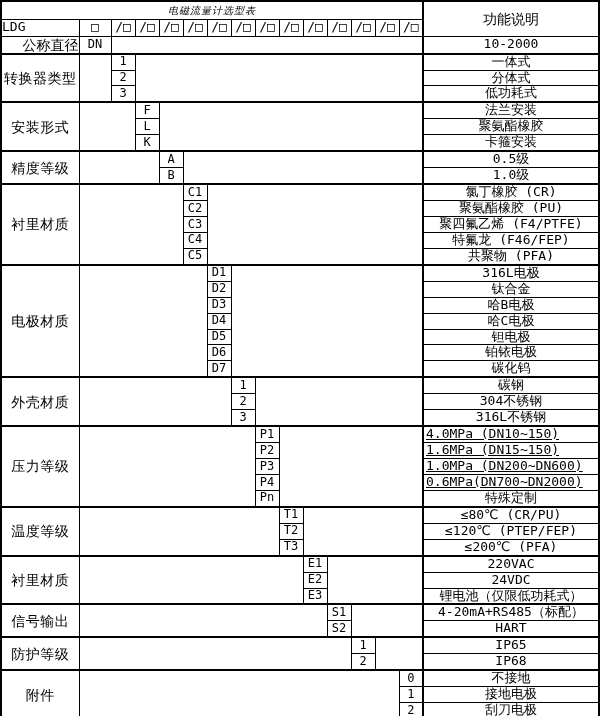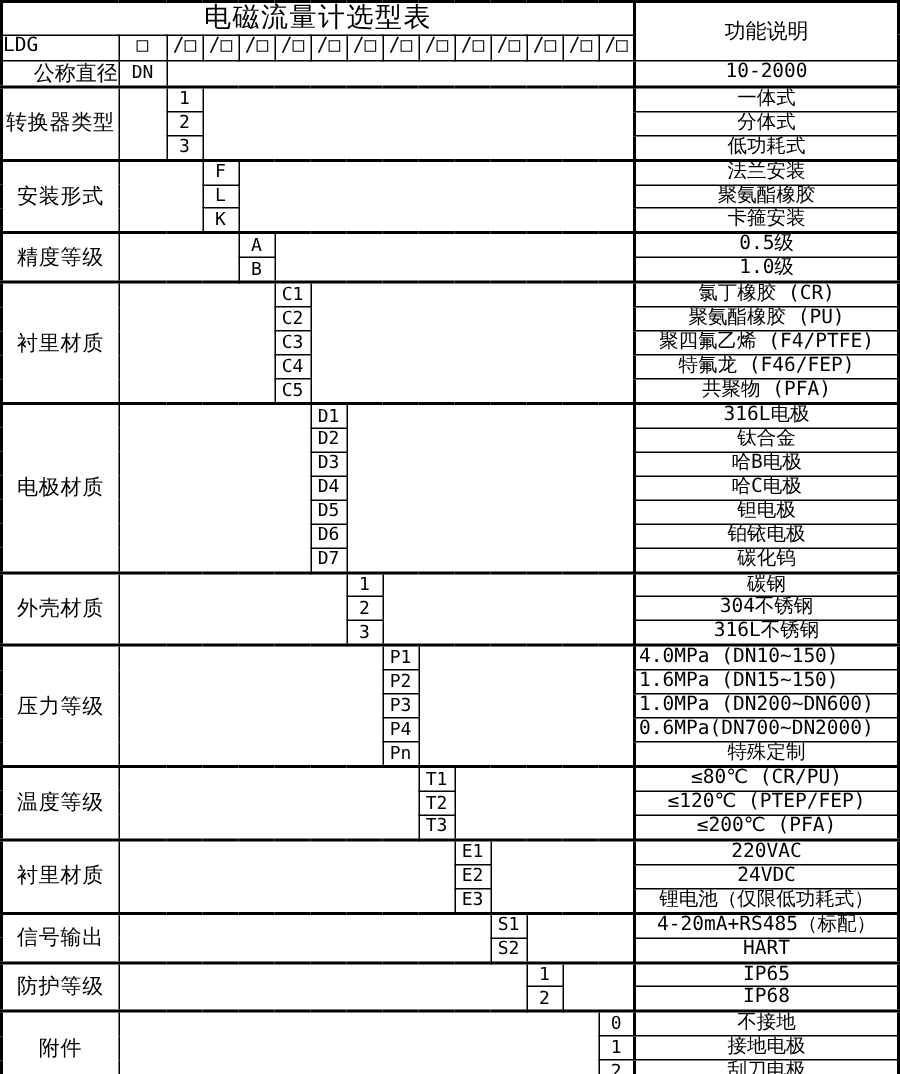--- a/index.html
+++ b/index.html
@@ -14,29 +14,29 @@
   td{
     border:1px solid #000000;
     padding:0;margin:0;
     text-align:center;vertical-align:middle;
     font-size:13px;line-height:1.15;
     overflow:hidden;white-space:nowrap;
   }
   tr.title-row{height:18px;}
   tr.ldg-row{height:17px;}
   tr.dn-row{height:17px;}
-  td.title-cell{font-size:18px;letter-spacing:1px;}
+  td.title-cell{font-size:10px;letter-spacing:1px;font-style:italic;}
   td.right-header{font-size:14px;border-left-width:2px;}
   td.model-prefix{text-align:left;padding-left:0;font-size:13px;}
   td.box-cell{font-size:13px;}
   td.label-cell{font-size:14px;letter-spacing:0.5px;}
   td.label-left{text-align:right;padding-left:3px;letter-spacing:0;}
   td.code-cell{font-size:12px;}
   td.desc-cell{font-size:13px;border-left-width:2px;}
-  td.desc-cell.align-left{text-align:left;padding-left:2px;}
+  td.desc-cell.align-left{text-align:left;padding-left:2px;text-decoration:underline;}
   td.spacer{border-top-width:1px;}
   tr.cat-start td{border-top-width:2px;}
 </style>
 </head>
 <body>
 
 <table>
   <colgroup>
     <col style="width:78px">
     <col style="width:32px">

